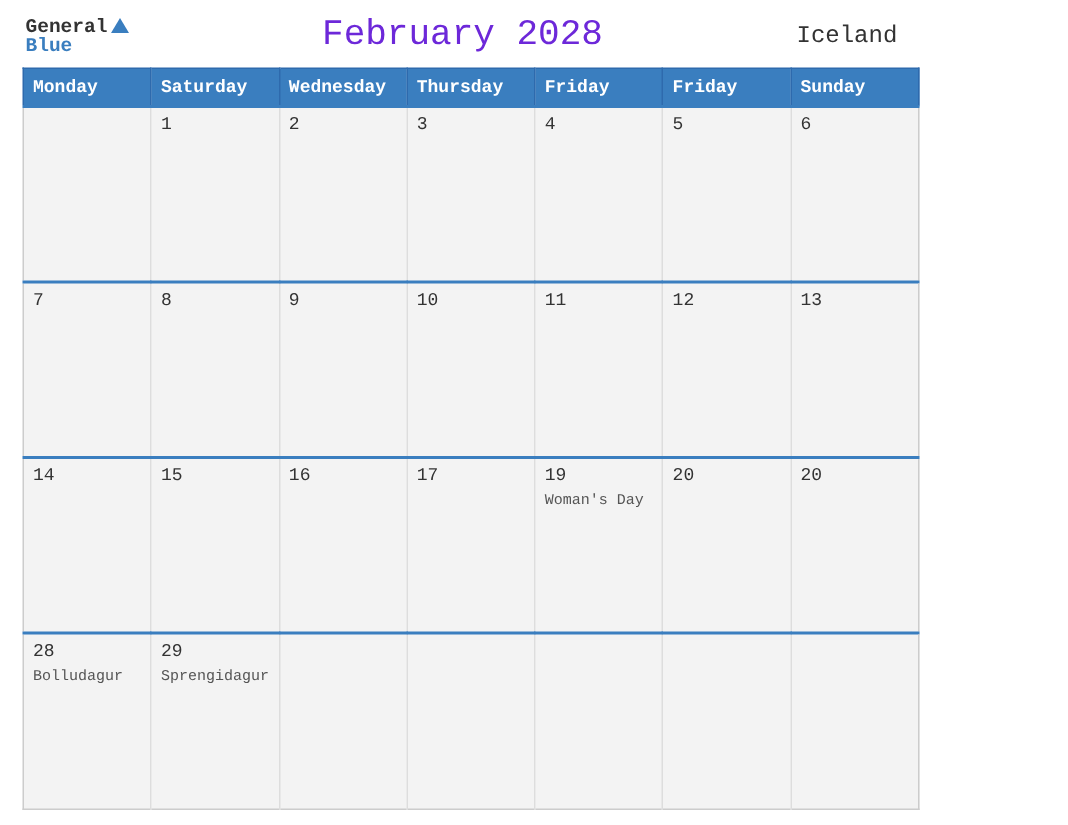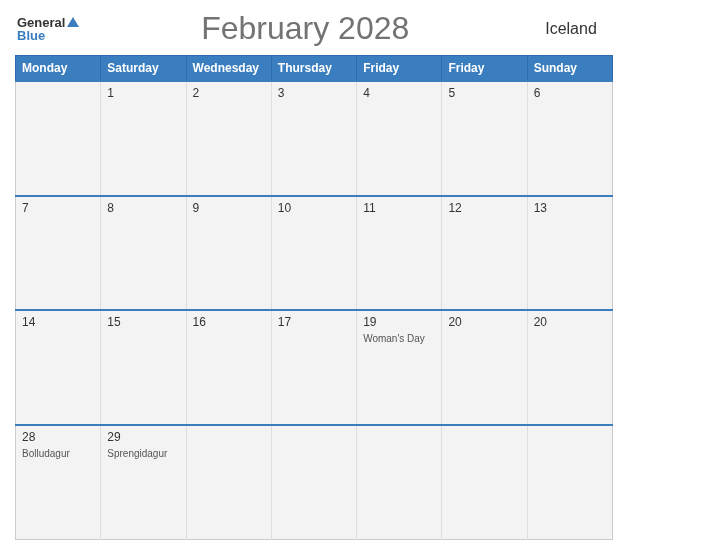--- a/index.html
+++ b/index.html
@@ -9,20 +9,21 @@
       font-family: Arial, sans-serif;
       background: #fff;
       overflow: hidden;
     }
     .page {
       width: 628px;
       height: 550px;
       padding: 10px 15px;
       display: flex;
       flex-direction: column;
+      font-family: Liberation Mono, monospace;
     }
     .header {
       display: flex;
       align-items: center;
       justify-content: space-between;
       margin-bottom: 8px;
       padding: 0 2px;
     }
     .logo {
       display: flex;
@@ -49,31 +50,31 @@
       border-right: 6px solid transparent;
       border-bottom: 10px solid #3a7ebf;
       margin-left: 2px;
       vertical-align: middle;
     }
     .logo-line {
       display: flex;
       align-items: center;
     }
     .title {
-      font-size: 32px;
+      font-size: 24px;
       font-weight: normal;
-      color: #737373;
+      color: #6d28d9;
       text-align: center;
       flex: 1;
     }
     .country {
       font-size: 16px;
       color: #333;
       min-width: 80px;
-      text-align: center;
+      text-align: left;
     }
     .calendar {
       flex: 1;
       border: 1px solid #ccc;
       border-collapse: collapse;
       width: 100%;
       table-layout: fixed;
     }
     .calendar thead tr th {
       background-color: #3a7ebf;

